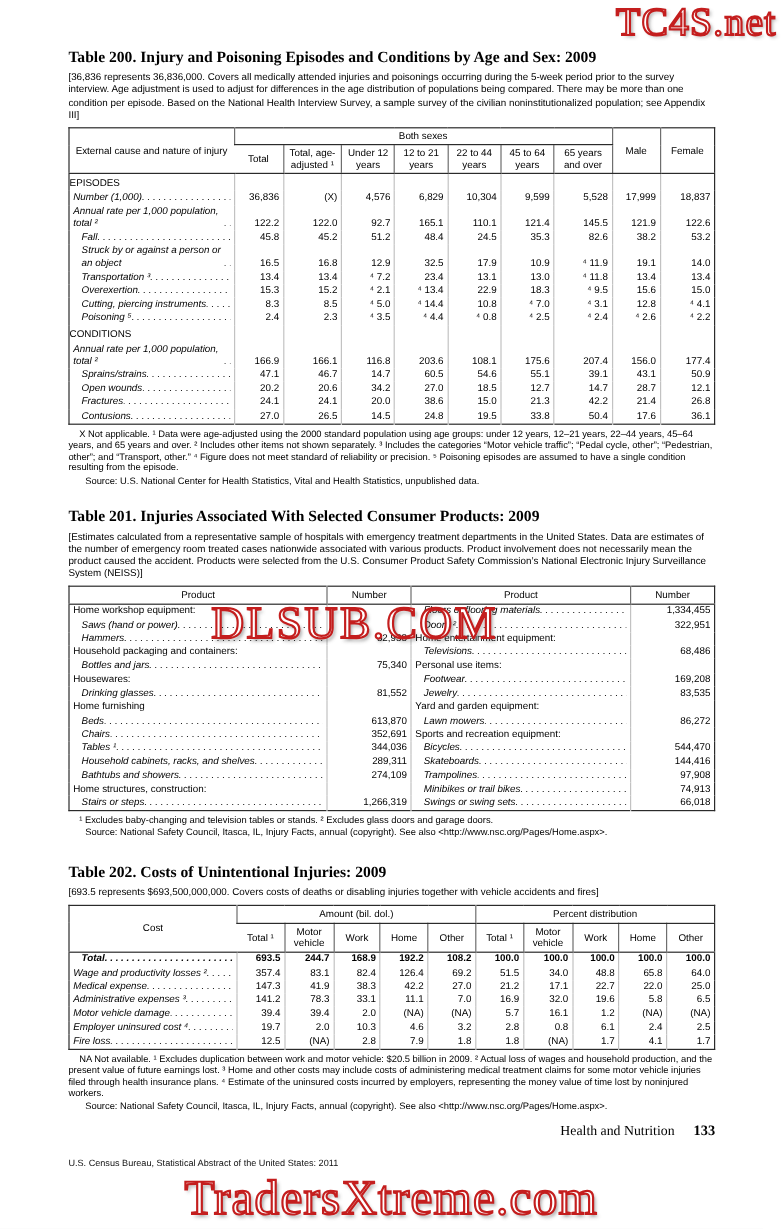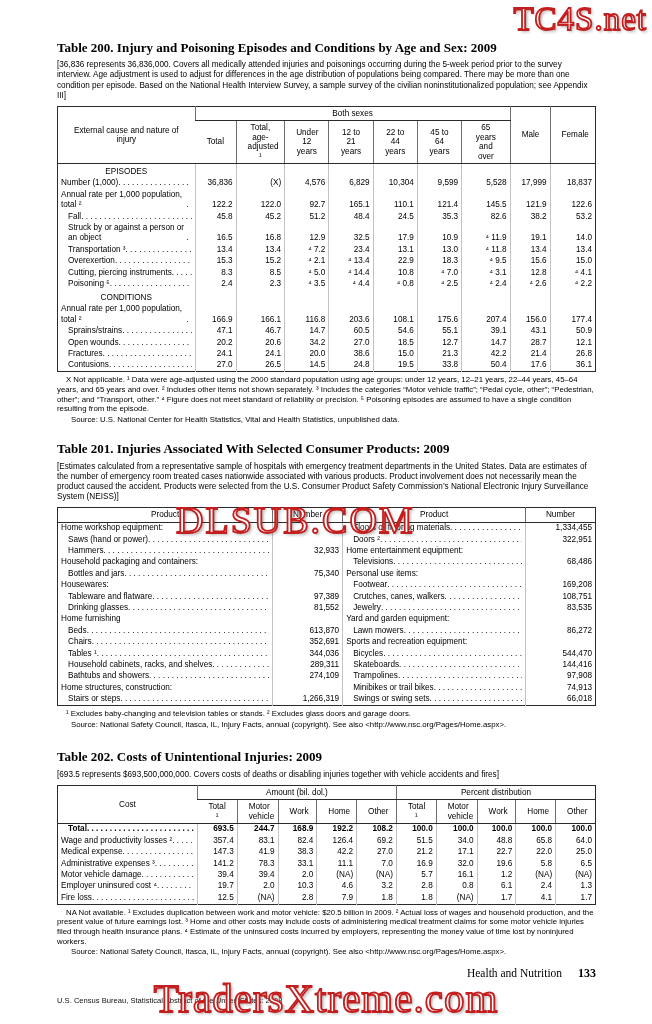--- a/index.html
+++ b/index.html
@@ -10,31 +10,31 @@
          padding:40px 56px 0 57px; font-family:"Liberation Sans",sans-serif; color:#111; }
 
   .ttl{ font-family:"Liberation Serif",serif; font-weight:700; font-size:13px; line-height:1.25;
         color:#000; margin:0 0 4px; }
   .note{ font-size:8.2px; line-height:1.24; margin:0 0 5px; color:#000; }
   .sec2{ margin-top:17px; }
   .sec3{ margin-top:20px; }
 
   table.stat{ width:100%; border-collapse:collapse; table-layout:fixed;
               border:1.2px solid #2b2b2b; font-size:8.2px; color:#000; }
-  .stat thead th{ font-weight:400; text-align:center; vertical-align:middle; padding:2px 11px;
+  .stat thead th{ font-weight:400; text-align:center; vertical-align:middle; padding:2px 1px;
                   border-bottom:1px solid #2b2b2b; border-left:1px solid #6e6e6e; line-height:1.15; }
   .stat thead th:first-child{ border-left:none; }
   .stat td{ padding:0.5px 3px; border-left:1px solid #c2c2c2; vertical-align:bottom; line-height:1.27; }
   .stat td:first-child{ border-left:none; }
   .stat td.num{ text-align:right; white-space:nowrap; }
-  .stat td.sec{ text-align:center; padding:2.5px 0 1px; }
+  .stat td.sec{ text-align:left; padding:2.5px 0 1px; }
   .stub{ text-align:left; }
   .stub.ind .lw{ padding-left:7px;align-items:flex-end; }
   .cat{ padding-left:1px; }
-  .lw{ display:flex; align-items:flex-end; }
+  .lw{ display:flex; align-items:flex-end;font-style:italic; }
   .lt{ flex:0 1 auto; }
   .dots{ flex:1 1 5px; min-width:5px; overflow:hidden; white-space:nowrap; }
   .dots::after{ content:" . . . . . . . . . . . . . . . . . . . . . . . . . . . . . . . . . . . . . . . . . . . . . . . ."; }
   .fn{ font-size:7.8px; line-height:1.23; margin:3px 0 0; color:#000; text-indent:9px; }
   .fn.src{ margin-top:1px; text-indent:14px; }
   .boldrow{ font-weight:700; }
 
   .wm{ position:absolute; font-family:"Liberation Serif",serif; font-weight:400; color:#fff;
        -webkit-text-stroke:1.8px var(--wm); text-shadow:2px 2px 3px rgba(60,60,60,.45);
        z-index:9; white-space:nowrap; }
@@ -423,36 +423,20 @@
           <tr>
             <td class="stub cat">Housewares:</td>
             <td class="num"></td>
             <td class="stub ind">
               <span class="lw">
                 <span class="lt">Footwear</span>
                 <span class="dots"></span>
               </span>
             </td>
             <td class="num">169,208</td>
-          </tr>
-          <tr>
-            <td class="stub ind">
-              <span class="lw">
-                <span class="lt">Tableware and flatware</span>
-                <span class="dots"></span>
-              </span>
-            </td>
-            <td class="num">97,389</td>
-            <td class="stub ind">
-              <span class="lw">
-                <span class="lt">Crutches, canes, walkers</span>
-                <span class="dots"></span>
-              </span>
-            </td>
-            <td class="num">108,751</td>
           </tr>
           <tr>
             <td class="stub ind">
               <span class="lw">
                 <span class="lt">Drinking glasses</span>
                 <span class="dots"></span>
               </span>
             </td>
             <td class="num">81,552</td>
             <td class="stub ind">
@@ -715,21 +699,21 @@
             </td>
             <td class="num">19.7</td>
             <td class="num">2.0</td>
             <td class="num">10.3</td>
             <td class="num">4.6</td>
             <td class="num">3.2</td>
             <td class="num">2.8</td>
             <td class="num">0.8</td>
             <td class="num">6.1</td>
             <td class="num">2.4</td>
-            <td class="num">1.3</td>
+            <td class="num">2.5</td>
           </tr>
           <tr>
             <td class="stub">
               <span class="lw">
                 <span class="lt">Fire loss</span>
                 <span class="dots"></span>
               </span>
             </td>
             <td class="num">12.5</td>
             <td class="num">(NA)</td>
@@ -746,18 +730,18 @@
     </table>
 
     <p class="fn">NA Not available. ¹ Excludes duplication between work and motor vehicle: $20.5 billion in 2009. ² Actual loss of wages and household production, and the present value of future earnings lost. ³ Home and other costs may include costs of administering medical treatment claims for some motor vehicle injuries filed through health insurance plans. ⁴ Estimate of the uninsured costs incurred by employers, representing the money value of time lost by noninjured workers.</p>
     <p class="fn src">Source: National Safety Council, Itasca, IL, Injury Facts, annual (copyright). See also &lt;http://www.nsc.org/Pages/Home.aspx&gt;.</p>
   </section>
 
   <div class="pgfoot">
     <span>Health and Nutrition</span>
     <b>133</b>
   </div>
-  <div class="census">U.S. Census Bureau, Statistical Abstract of the United States: 2008</div>
+  <div class="census">U.S. Census Bureau, Statistical Abstract of the United States: 2011</div>
 
   <div class="wm wm-mid">DLSUB.COM</div>
   <div class="wm wm-bot">TradersXtreme.com</div>
 
 </div>
 
 </body></html>

